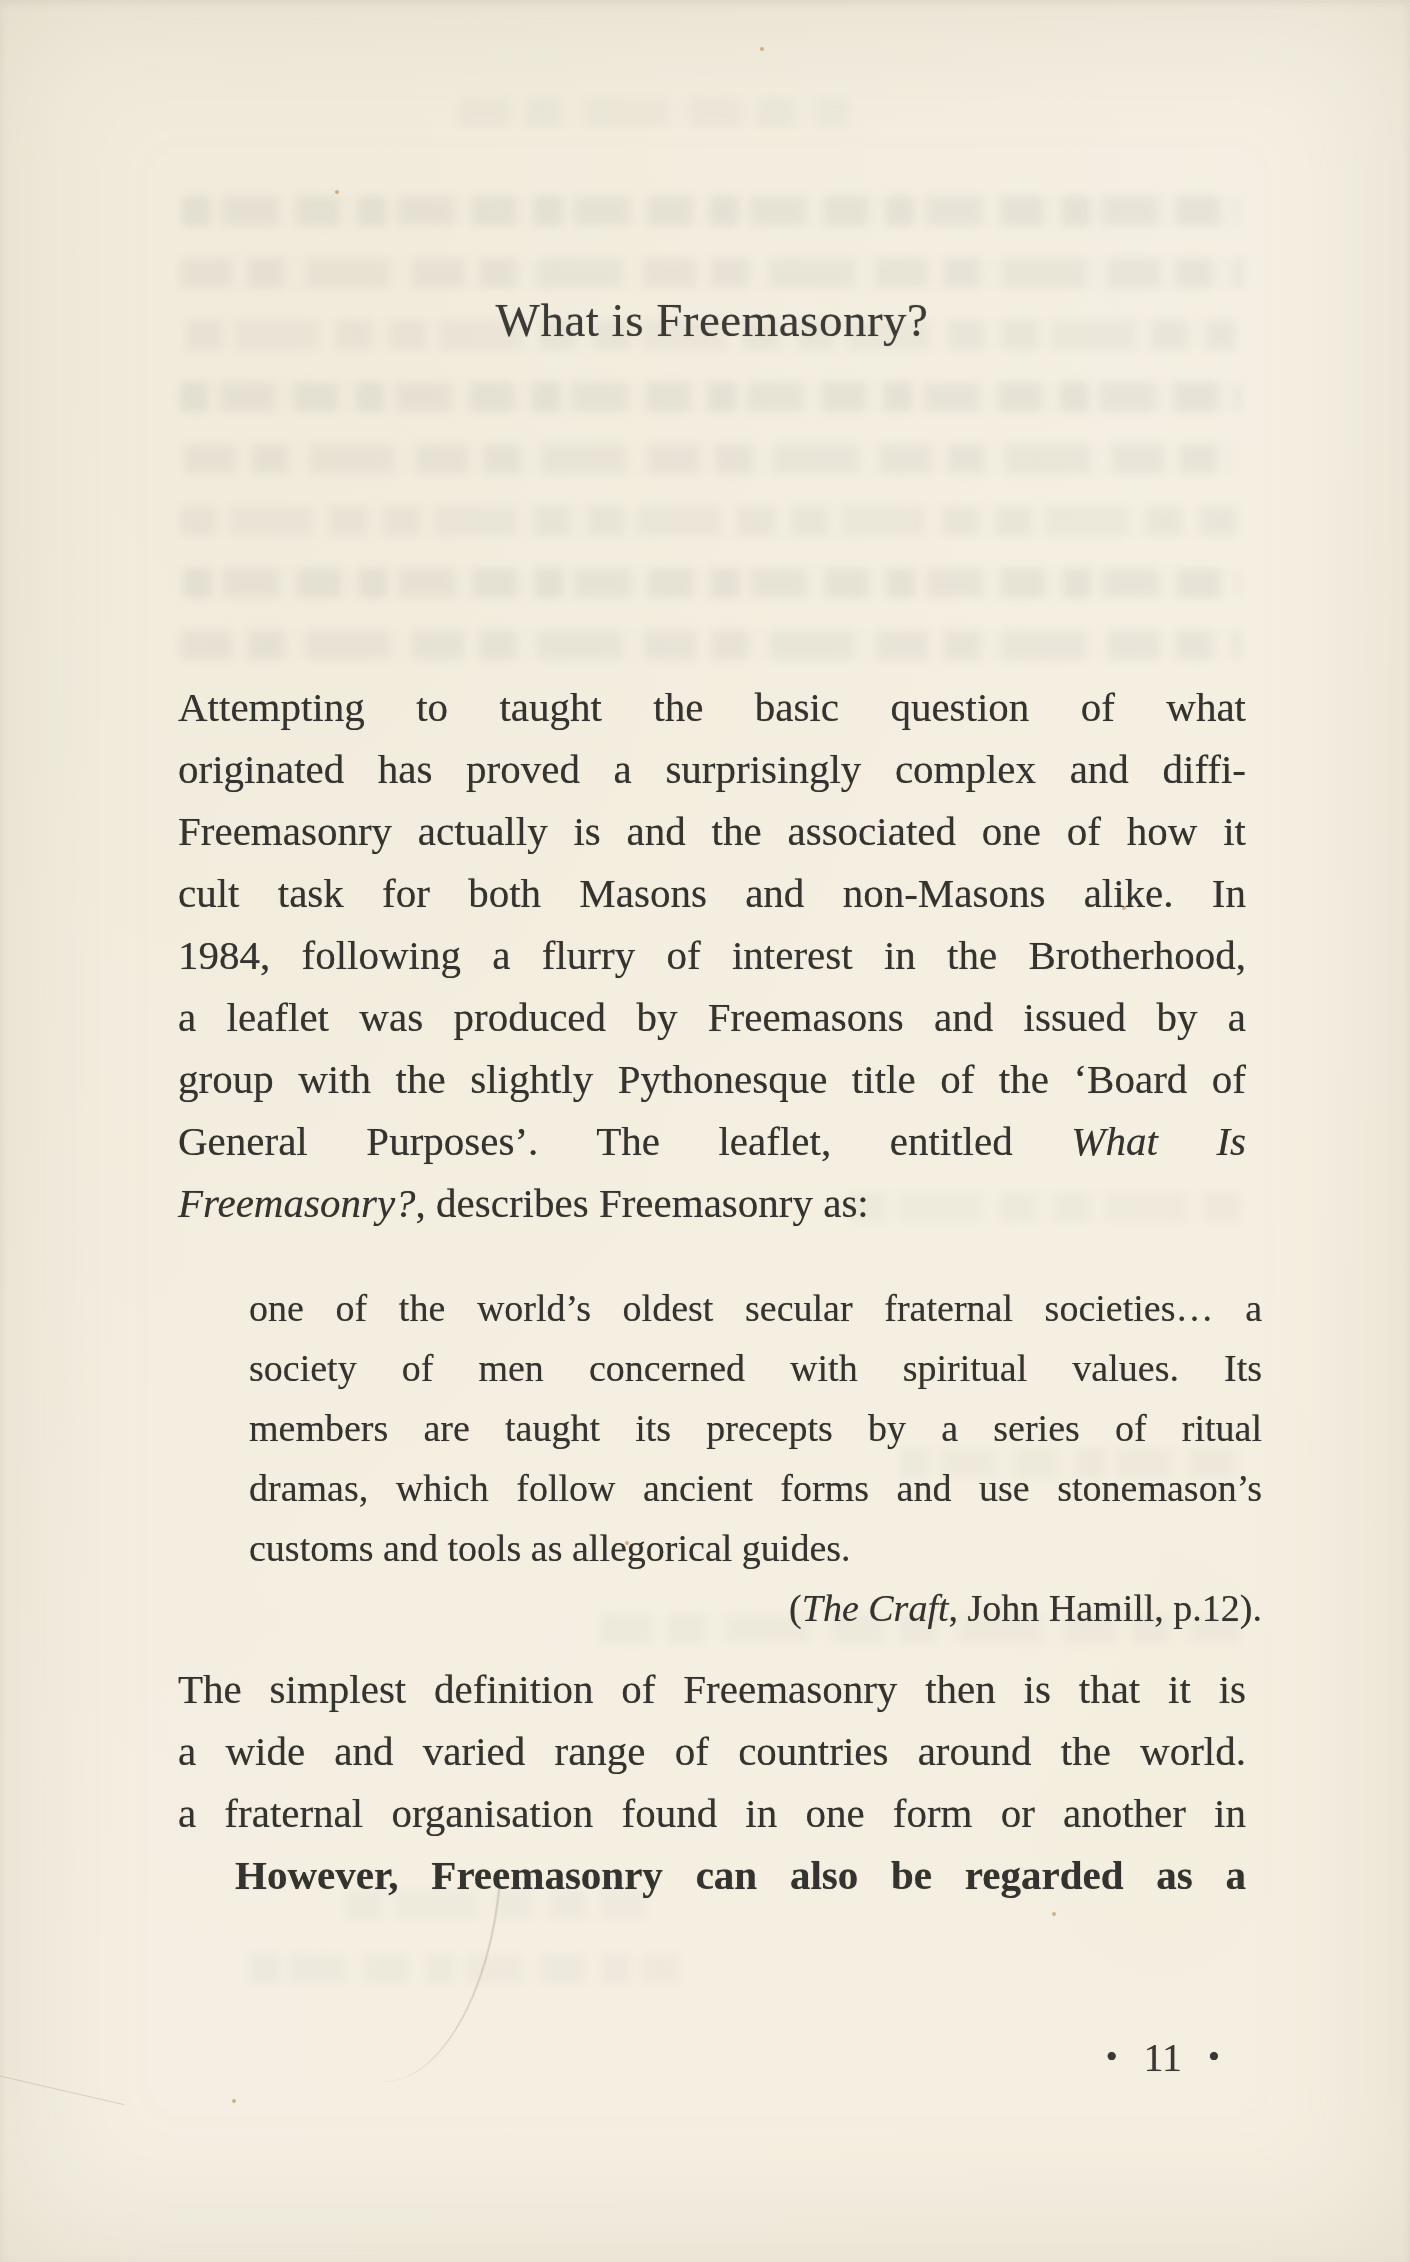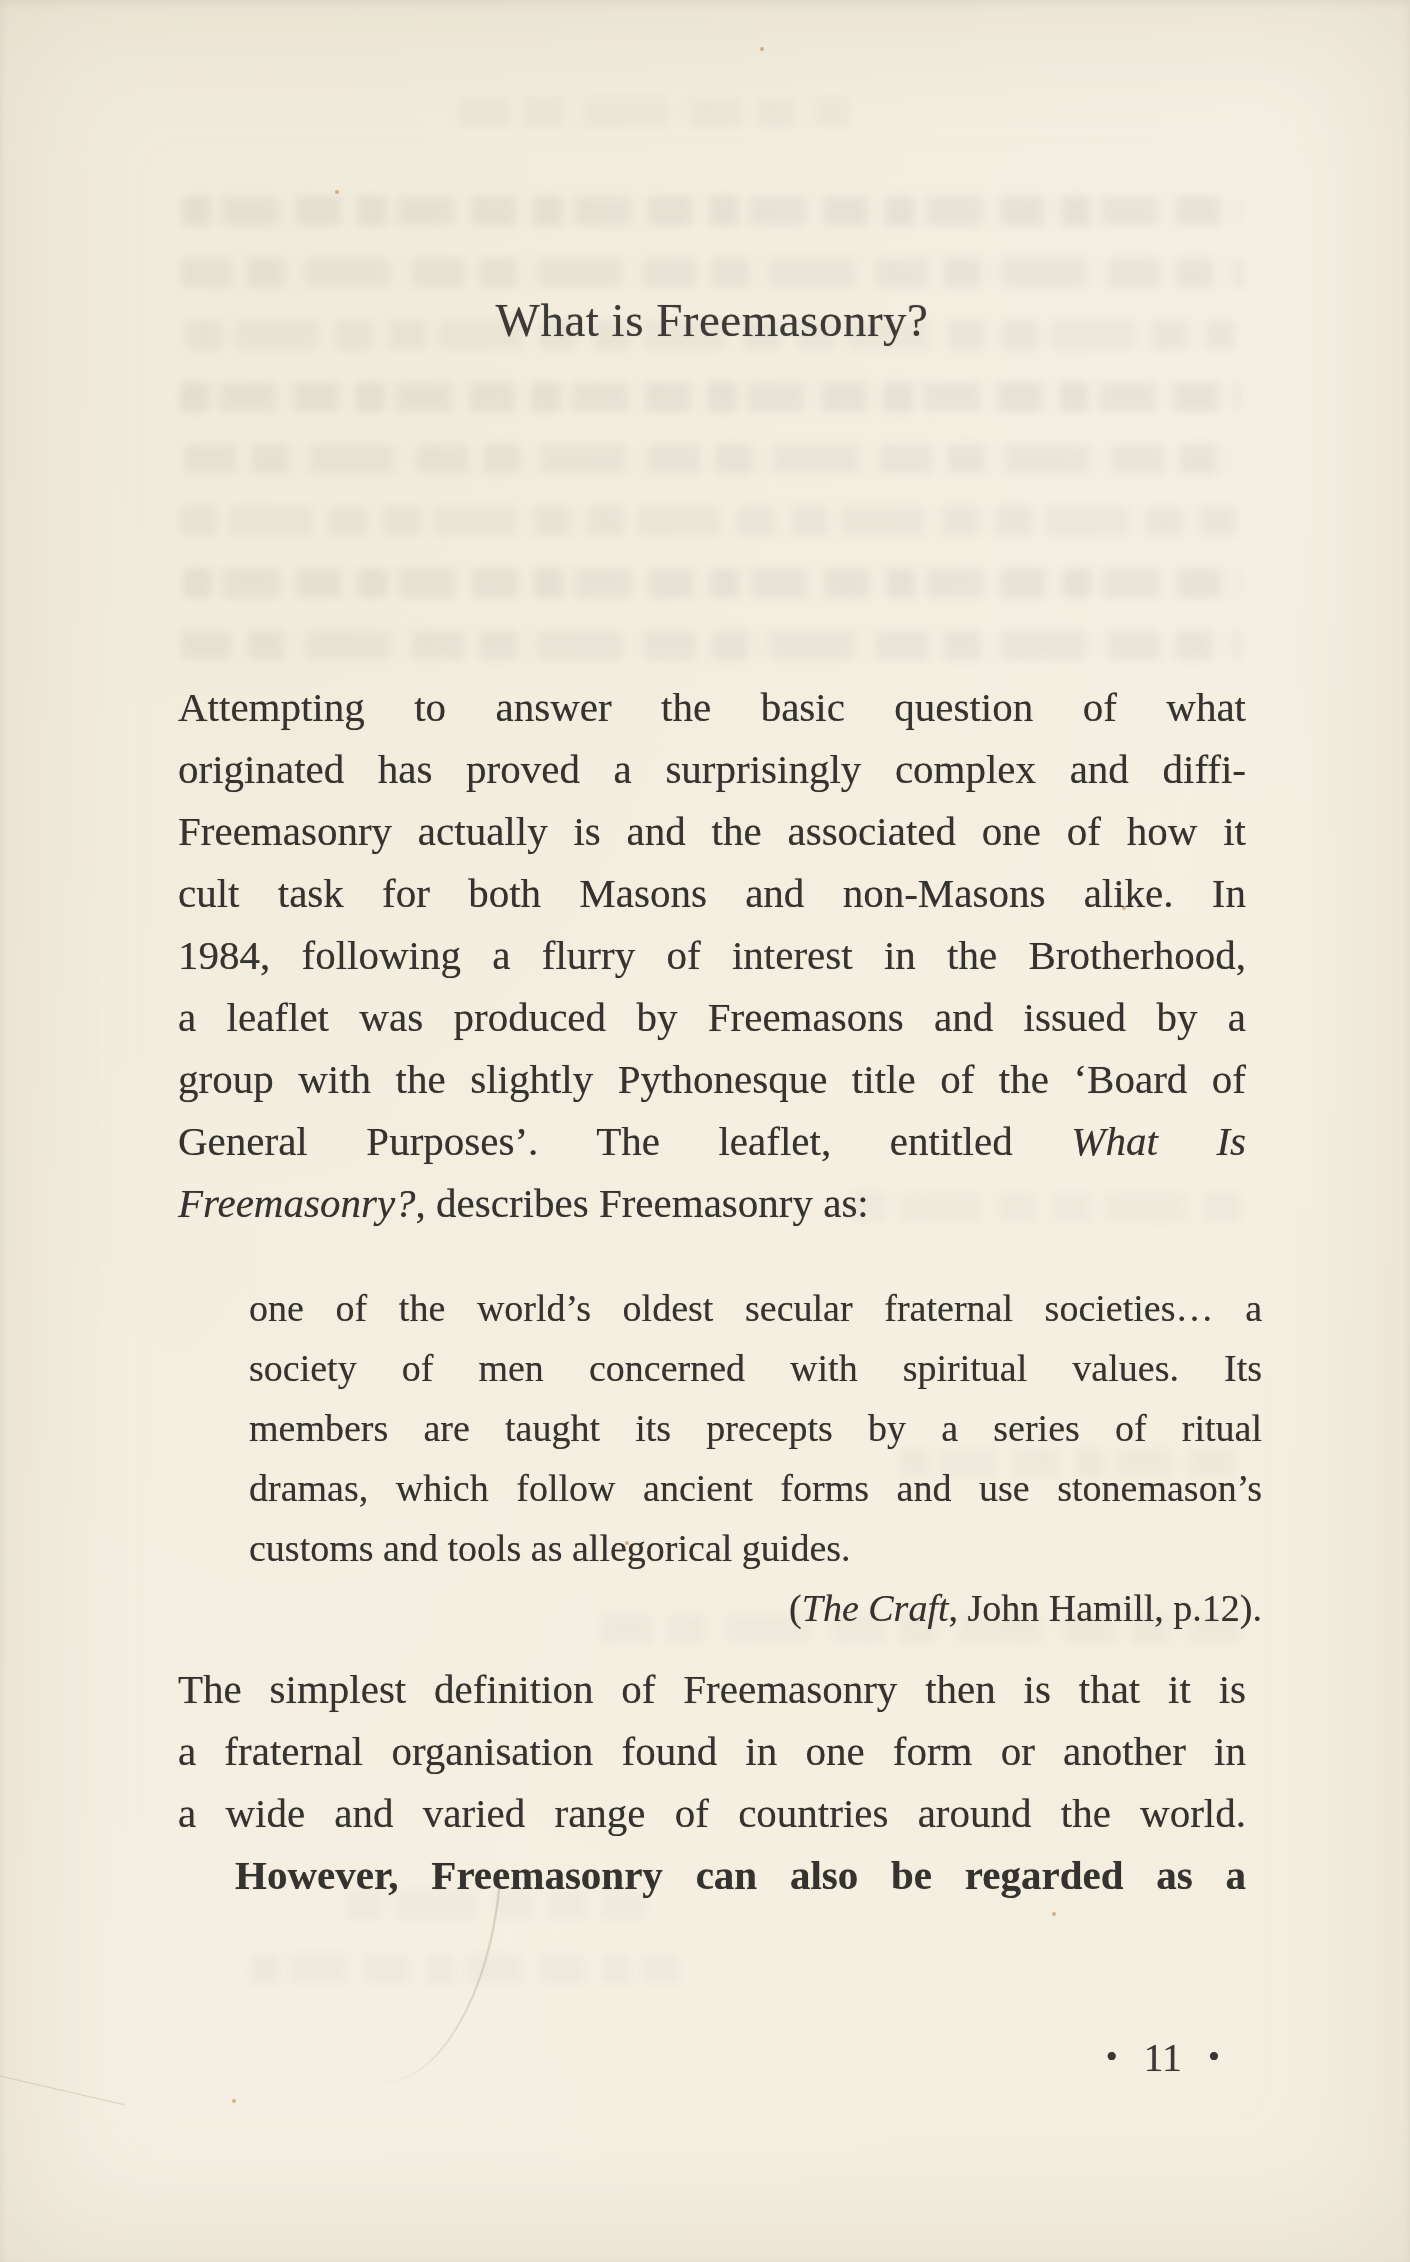--- a/index.html
+++ b/index.html
@@ -143,21 +143,21 @@
   <div class="speck" style="left:760px;  top:47px;"></div>
   <div class="speck" style="left:335px;  top:190px;"></div>
   <div class="speck" style="left:1122px; top:906px;"></div>
   <div class="speck" style="left:625px;  top:1541px;"></div>
   <div class="speck" style="left:1052px; top:1912px;"></div>
   <div class="speck" style="left:232px;  top:2099px;"></div>
 
   <div class="column chapter-title" style="position:absolute;">What is Freemasonry?</div>
 
   <div class="column body-block para1" style="position:absolute;">
-    <div class="jl">Attempting to answer the basic question of what</div>
+    <div class="jl">Attempting to taught the basic question of what</div>
     <div class="jl">originated has proved a surprisingly complex and diffi-</div>
     <div class="jl">Freemasonry actually is and the associated one of how it</div>
     <div class="jl">cult task for both Masons and non-Masons alike. In</div>
     <div class="jl">1984, following a flurry of interest in the Brotherhood,</div>
     <div class="jl">a leaflet was produced by Freemasons and issued by a</div>
     <div class="jl">group with the slightly Pythonesque title of the ‘Board of</div>
     <div class="jl">
       <span>General Purposes’. The leaflet, entitled</span>
       <i>What Is</i>
     </div>
@@ -168,22 +168,22 @@
     <div class="jl">one of the world’s oldest secular fraternal societies… a</div>
     <div class="jl">society of men concerned with spiritual values. Its</div>
     <div class="jl">members are taught its precepts by a series of ritual</div>
     <div class="jl">dramas, which follow ancient forms and use stonemason’s</div>
     <div class="ll">customs and tools as allegorical guides.</div>
     <div class="cite-line"><span>(</span><i>The Craft</i><span>, John Hamill, p.12).</span></div>
   </div>
 
   <div class="column body-block para2" style="position:absolute;">
     <div class="jl">The simplest definition of Freemasonry then is that it is</div>
+    <div class="jl">a wide and varied range of countries around the world.</div>
     <div class="jl">a fraternal organisation found in one form or another in</div>
-    <div class="jl">a wide and varied range of countries around the world.</div>
   </div>
 
   <div class="column body-block para3" style="position:absolute;font-weight:bold;">
     <div class="jl">However, Freemasonry can also be regarded as a</div>
   </div>
 
   <div class="column page-footer" style="position:absolute;">
     <span class="bullet">•</span><span>11</span><span class="bullet">•</span>
   </div>
 

